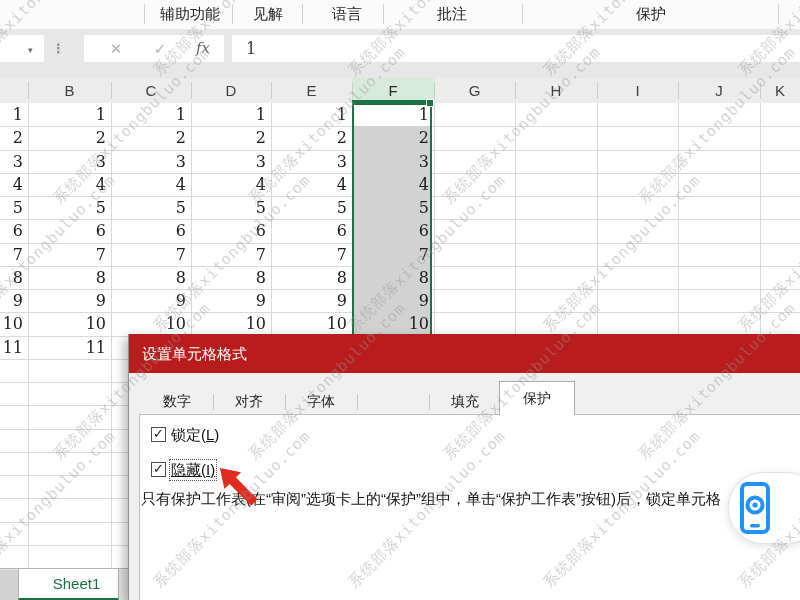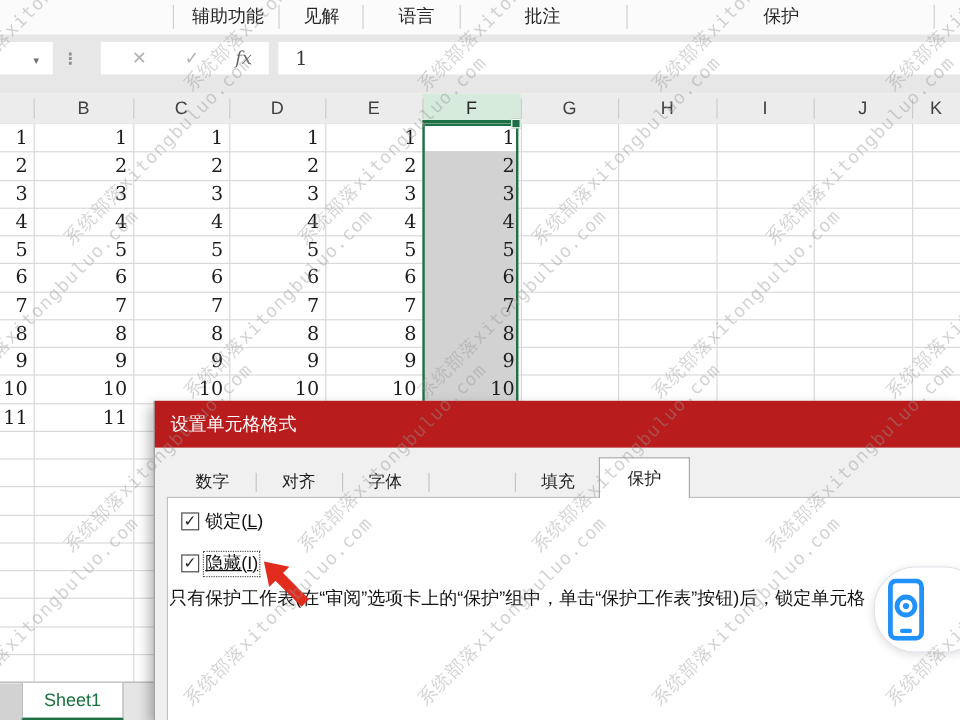--- a/index.html
+++ b/index.html
@@ -36,21 +36,21 @@
   .cell{position:absolute;height:23px;line-height:23px;text-align:right;font-size:16px;color:#1c1c1c;
         font-family:"DejaVu Serif",serif;box-sizing:border-box;padding-right:5px;z-index:5;}
   #sel-fill{position:absolute;background:#d2d2d2;z-index:1;}
   #sel-border{position:absolute;border:2px solid #1e7145;box-sizing:border-box;z-index:4;}
   #sel-handle{position:absolute;width:8px;height:8px;background:#1e7145;border:1px solid #fff;box-sizing:border-box;z-index:6;}
   
   #sheet-bar{left:0;top:568px;width:800px;height:32px;background:#e5e5e5;border-top:1px solid #b5b5b5;box-sizing:border-box;z-index:7;}
   #sheet-bar-left{position:absolute;left:0;top:1px;width:18px;height:31px;background:#d2d2d2;}
   #sheet-tab{position:absolute;left:18px;top:0;width:83px;height:29px;background:#fff;
              border-left:1px solid #aeaeae;border-right:1px solid #aeaeae;border-bottom:3px solid #1e7145;
-             box-sizing:content-box;text-align:center;line-height:29px;font-size:15px;color:#19713f;}
+             box-sizing:content-box;text-align:center;line-height:29px;font-size:15px;color:#19713f;padding-left:16px;}
   
   #dialog{left:128px;top:334px;width:672px;height:266px;background:#f0f0f0;z-index:10;
           border-left:1px solid #8f8f8f;box-shadow:-4px 4px 10px rgba(0,0,0,.28);box-sizing:border-box;}
   #dialog-titlebar{position:absolute;left:0;top:0;width:672px;height:39px;background:#b91c1c;}
   #dialog-title{position:absolute;left:13px;top:0;line-height:39px;font-size:15px;color:#fff;}
   .dlg-tab{position:absolute;top:53px;height:28px;line-height:28px;text-align:center;font-size:14px;color:#1b1b1b;z-index:2;}
   .dlg-tab-sep{position:absolute;top:60px;width:1px;height:16px;background:#c6c6c6;z-index:2;}
   .dlg-tab.active{top:47px;height:34px;line-height:32px;background:#fff;border:1px solid #ababab;border-bottom:none;
                   box-sizing:border-box;z-index:3;}
   #dlg-panel{position:absolute;left:10px;top:80px;width:662px;height:186px;background:#fff;

